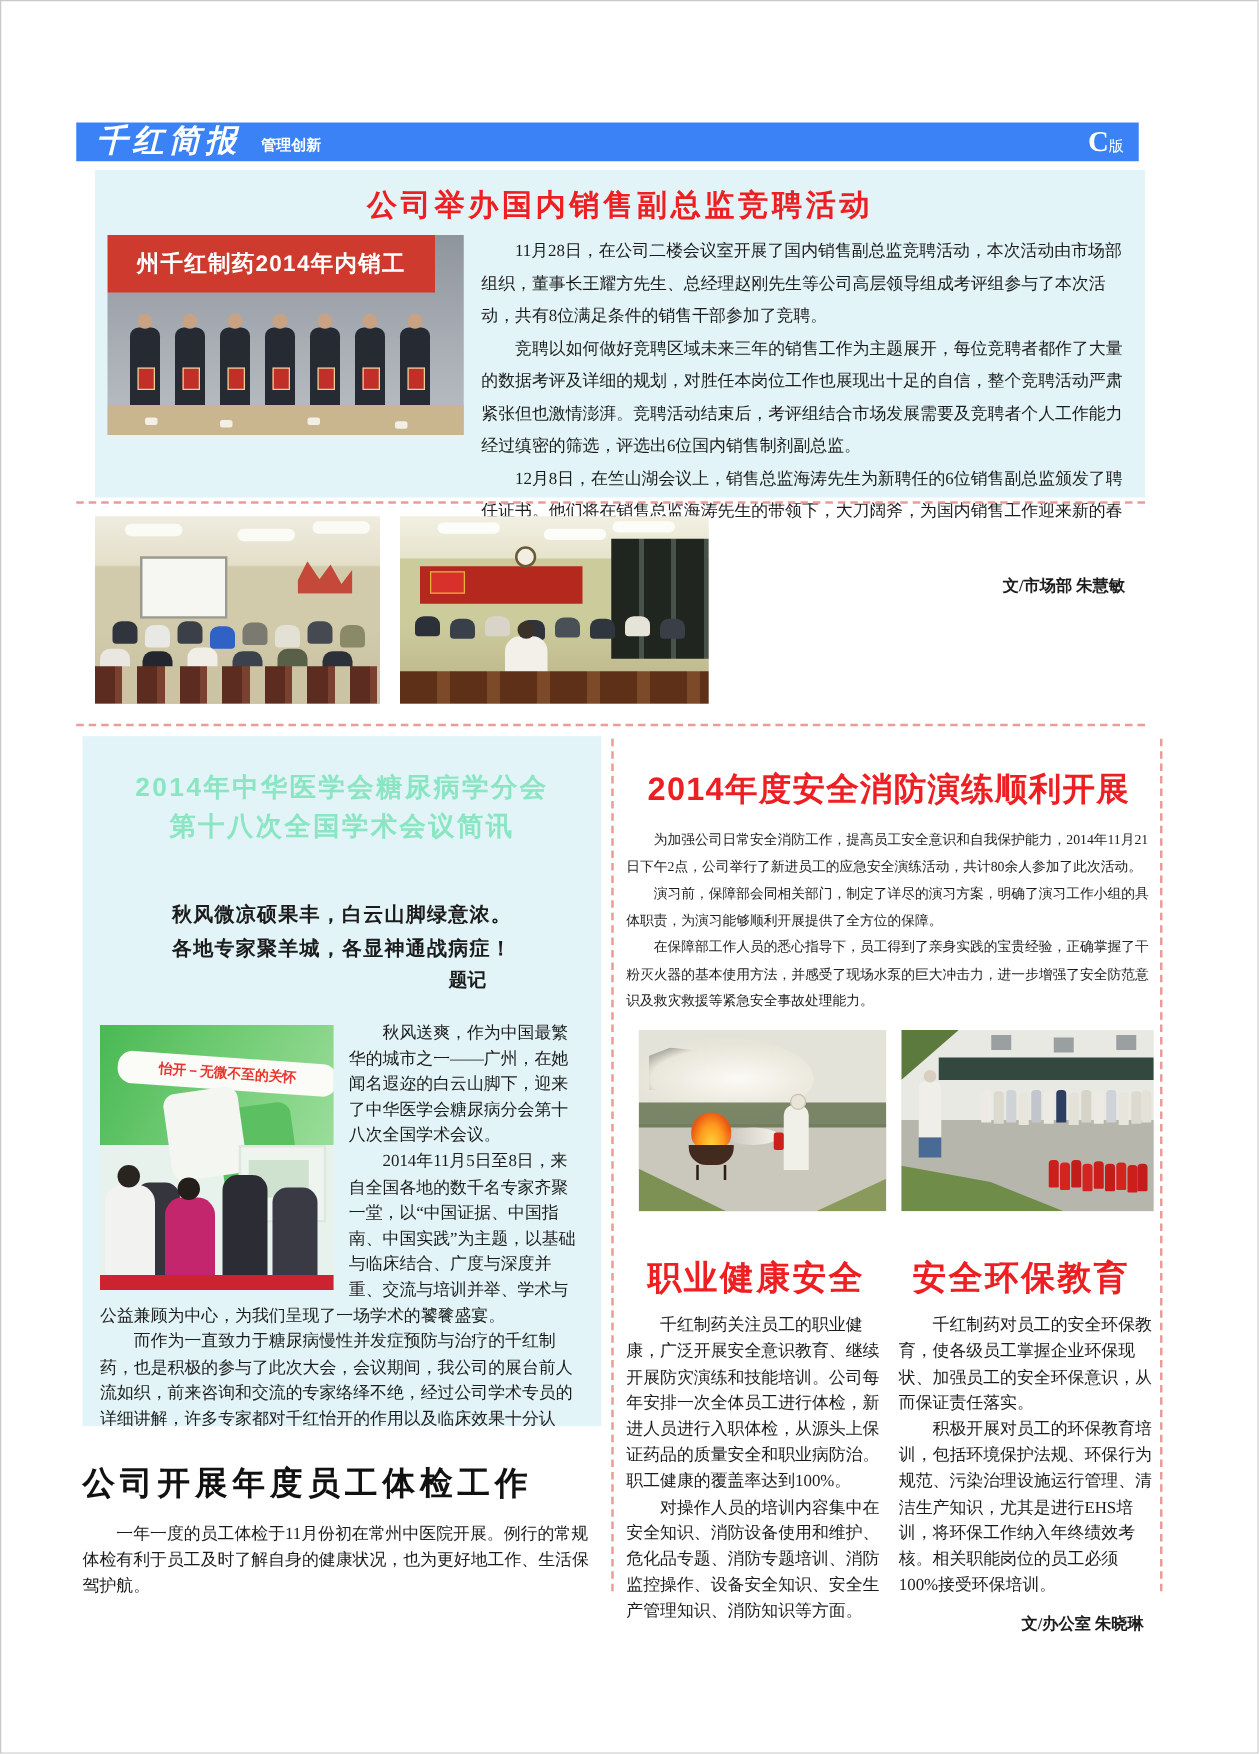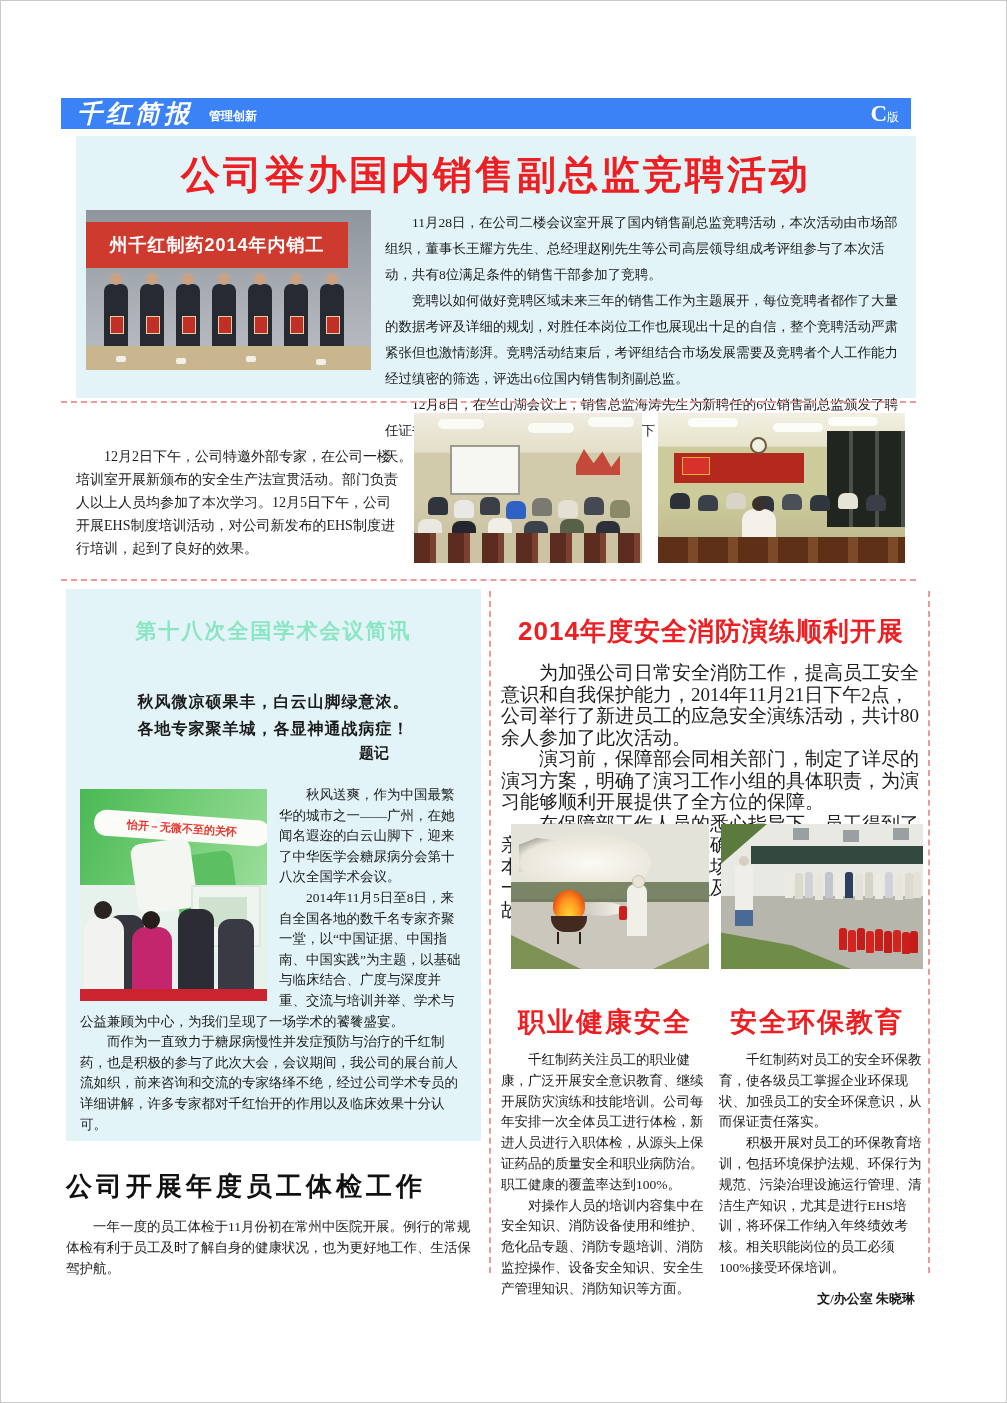--- a/index.html
+++ b/index.html
@@ -25,29 +25,29 @@
   .v-div{position:absolute;border-left:2px dashed #eb9b98;}
   .indent{text-indent:2em;margin:0;}
   .byline{font-family:Liberation Serif, serif;font-weight:bold;
           font-size:13px;text-align:right;}
   .red-head{font-family:"Liberation Sans","DejaVu Sans",sans-serif;font-weight:bold;
             color:#ed1f22;text-align:center;}
 
   
   .art1{position:absolute;left:75px;top:135px;width:840px;height:262px;
         box-sizing:border-box;padding:8px 10px 0 10px;}
-  .art1 h1{margin:4px 0 8px 0;font-size:39px;letter-spacing:3px;}
+  .art1 h1{margin:4px 0 8px 0;font-size:24px;letter-spacing:3px;}
   .art1-row{display:flex;gap:14px;}
   .art1-text{flex:1;font-size:13.5px;line-height:26px;}
   .art1 .byline{margin-top:8px;padding-right:6px;}
 
   
   .photo-sales{position:relative;width:285px;height:160px;flex:none;overflow:hidden;
                background:linear-gradient(180deg,#8f959d 0%,#a9aeb5 55%,#babfc4 100%);}
-  .ps-banner{position:absolute;left:0;top:12px;width:262px;height:46px;background:#cf3a2e;
+  .ps-banner{position:absolute;left:0;top:0;width:262px;height:46px;background:#cf3a2e;
              display:flex;align-items:center;justify-content:center;}
   .ps-banner span{color:#fff;font-weight:bold;font-size:18px;letter-spacing:1px;
                   font-family:"Liberation Sans","DejaVu Sans",sans-serif;white-space:nowrap;}
   .ps-people{position:absolute;left:18px;bottom:24px;display:flex;gap:12px;}
   .ps-man{width:24px;height:62px;background:#262a33;border-radius:7px 7px 0 0;position:relative;}
   .ps-man::before{content:"";position:absolute;top:-11px;left:6px;width:12px;height:12px;
                   border-radius:50%;background:#c9a183;}
   .ps-man::after{content:"";position:absolute;bottom:12px;left:6px;width:12px;height:16px;
                  background:#c03028;border:1px solid #e8d09a;}
   .ps-table{position:absolute;left:0;right:0;bottom:0;height:24px;background:#c9b68f;}
@@ -141,21 +141,21 @@
   .bo-floor{position:absolute;left:0;right:0;bottom:0;height:12px;background:#cb2430;}
 
   
   .checkup{position:absolute;left:65px;top:1168px;width:415px;}
   .checkup h2{margin:0;text-align:left;font-size:26px;letter-spacing:4px;color:#111;}
   .checkup p{margin-top:12px;font-size:13.5px;line-height:21px;}
 
   
   .rcol{position:absolute;left:498px;top:605px;width:424px;height:670px;}
   .rcol-head{position:absolute;left:0;top:8px;width:100%;font-size:26px;letter-spacing:1px;}
-  .rcol-text{position:absolute;left:2px;top:56px;width:420px;font-size:19px;line-height:21.5px;}
+  .rcol-text{position:absolute;left:2px;top:56px;width:420px;font-size:11px;line-height:21.5px;}
   .rcol-photos{position:absolute;left:12px;top:218px;display:flex;gap:12px;}
   .rcol-subheads{position:absolute;left:0;top:398px;width:100%;display:flex;}
   .rcol-subheads div{width:50%;font-size:27px;letter-spacing:2px;font-family:Liberation Serif, serif;}
   .rcol-cols{position:absolute;left:2px;top:444px;width:422px;display:flex;gap:14px;}
   .rcol-cols .col{width:204px;font-size:13.5px;line-height:20.8px;}
   .rcol-cols .byline{margin-top:10px;padding-right:8px;}
 
   
   .photo-drill{width:198px;height:145px;background:linear-gradient(180deg,#e3e3da 0 52%,#cac8bd 52% 100%);}
   .dr-build{position:absolute;left:8px;top:14px;width:58px;height:34px;background:#74746c;
@@ -246,23 +246,20 @@
         <p class="indent">竞聘以如何做好竞聘区域未来三年的销售工作为主题展开，每位竞聘者都作了大量的数据考评及详细的规划，对胜任本岗位工作也展现出十足的自信，整个竞聘活动严肃紧张但也激情澎湃。竞聘活动结束后，考评组结合市场发展需要及竞聘者个人工作能力经过缜密的筛选，评选出6位国内销售制剂副总监。</p>
         <p class="indent">12月8日，在竺山湖会议上，销售总监海涛先生为新聘任的6位销售副总监颁发了聘任证书。他们将在销售总监海涛先生的带领下，大刀阔斧，为国内销售工作迎来新的春天。</p>
         <div class="byline">文/市场部 朱慧敏</div>
       </div>
     </div>
   </div>
 
   <div class="h-div" style="left:60px;top:400px;width:855px;"></div>
 
   <div class="train">
-    <div class="train-text">
-      <p class="indent">12月2日下午，公司特邀外部专家，在公司一楼培训室开展新颁布的安全生产法宣贯活动。部门负责人以上人员均参加了本次学习。12月5日下午，公司开展EHS制度培训活动，对公司新发布的EHS制度进行培训，起到了良好的效果。</p>
-    </div>
     <div class="photo-frame photo-classa">
       <div class="pc-light"></div>
       <div class="pc-screen"></div>
       <div class="pc-art"></div>
       <div class="pc-crowd"></div>
       <div class="pc-crowd2"></div>
       <div class="pc-chairs"></div>
     </div>
     <div class="photo-frame photo-classb">
       <div class="pb-light"></div>
@@ -273,20 +270,21 @@
       <div class="pb-crowd"></div>
       <div class="pb-fore"></div>
       <div class="pb-desks"></div>
     </div>
   </div>
 
   <div class="h-div" style="left:60px;top:578px;width:855px;"></div>
 
   <div class="panel-dm bluepanel">
     <div class="dm-head">
+      <div>2014年中华医学会糖尿病学分会</div>
       <div>第十八次全国学术会议简讯</div>
     </div>
     <div class="dm-poem">
       <div>秋风微凉硕果丰，白云山脚绿意浓。</div>
       <div>各地专家聚羊城，各显神通战病症！</div>
     </div>
     <div class="dm-attr">题记</div>
     <div class="dm-body">
       <div class="photo-frame photo-booth">
         <div class="bo-green"></div>

